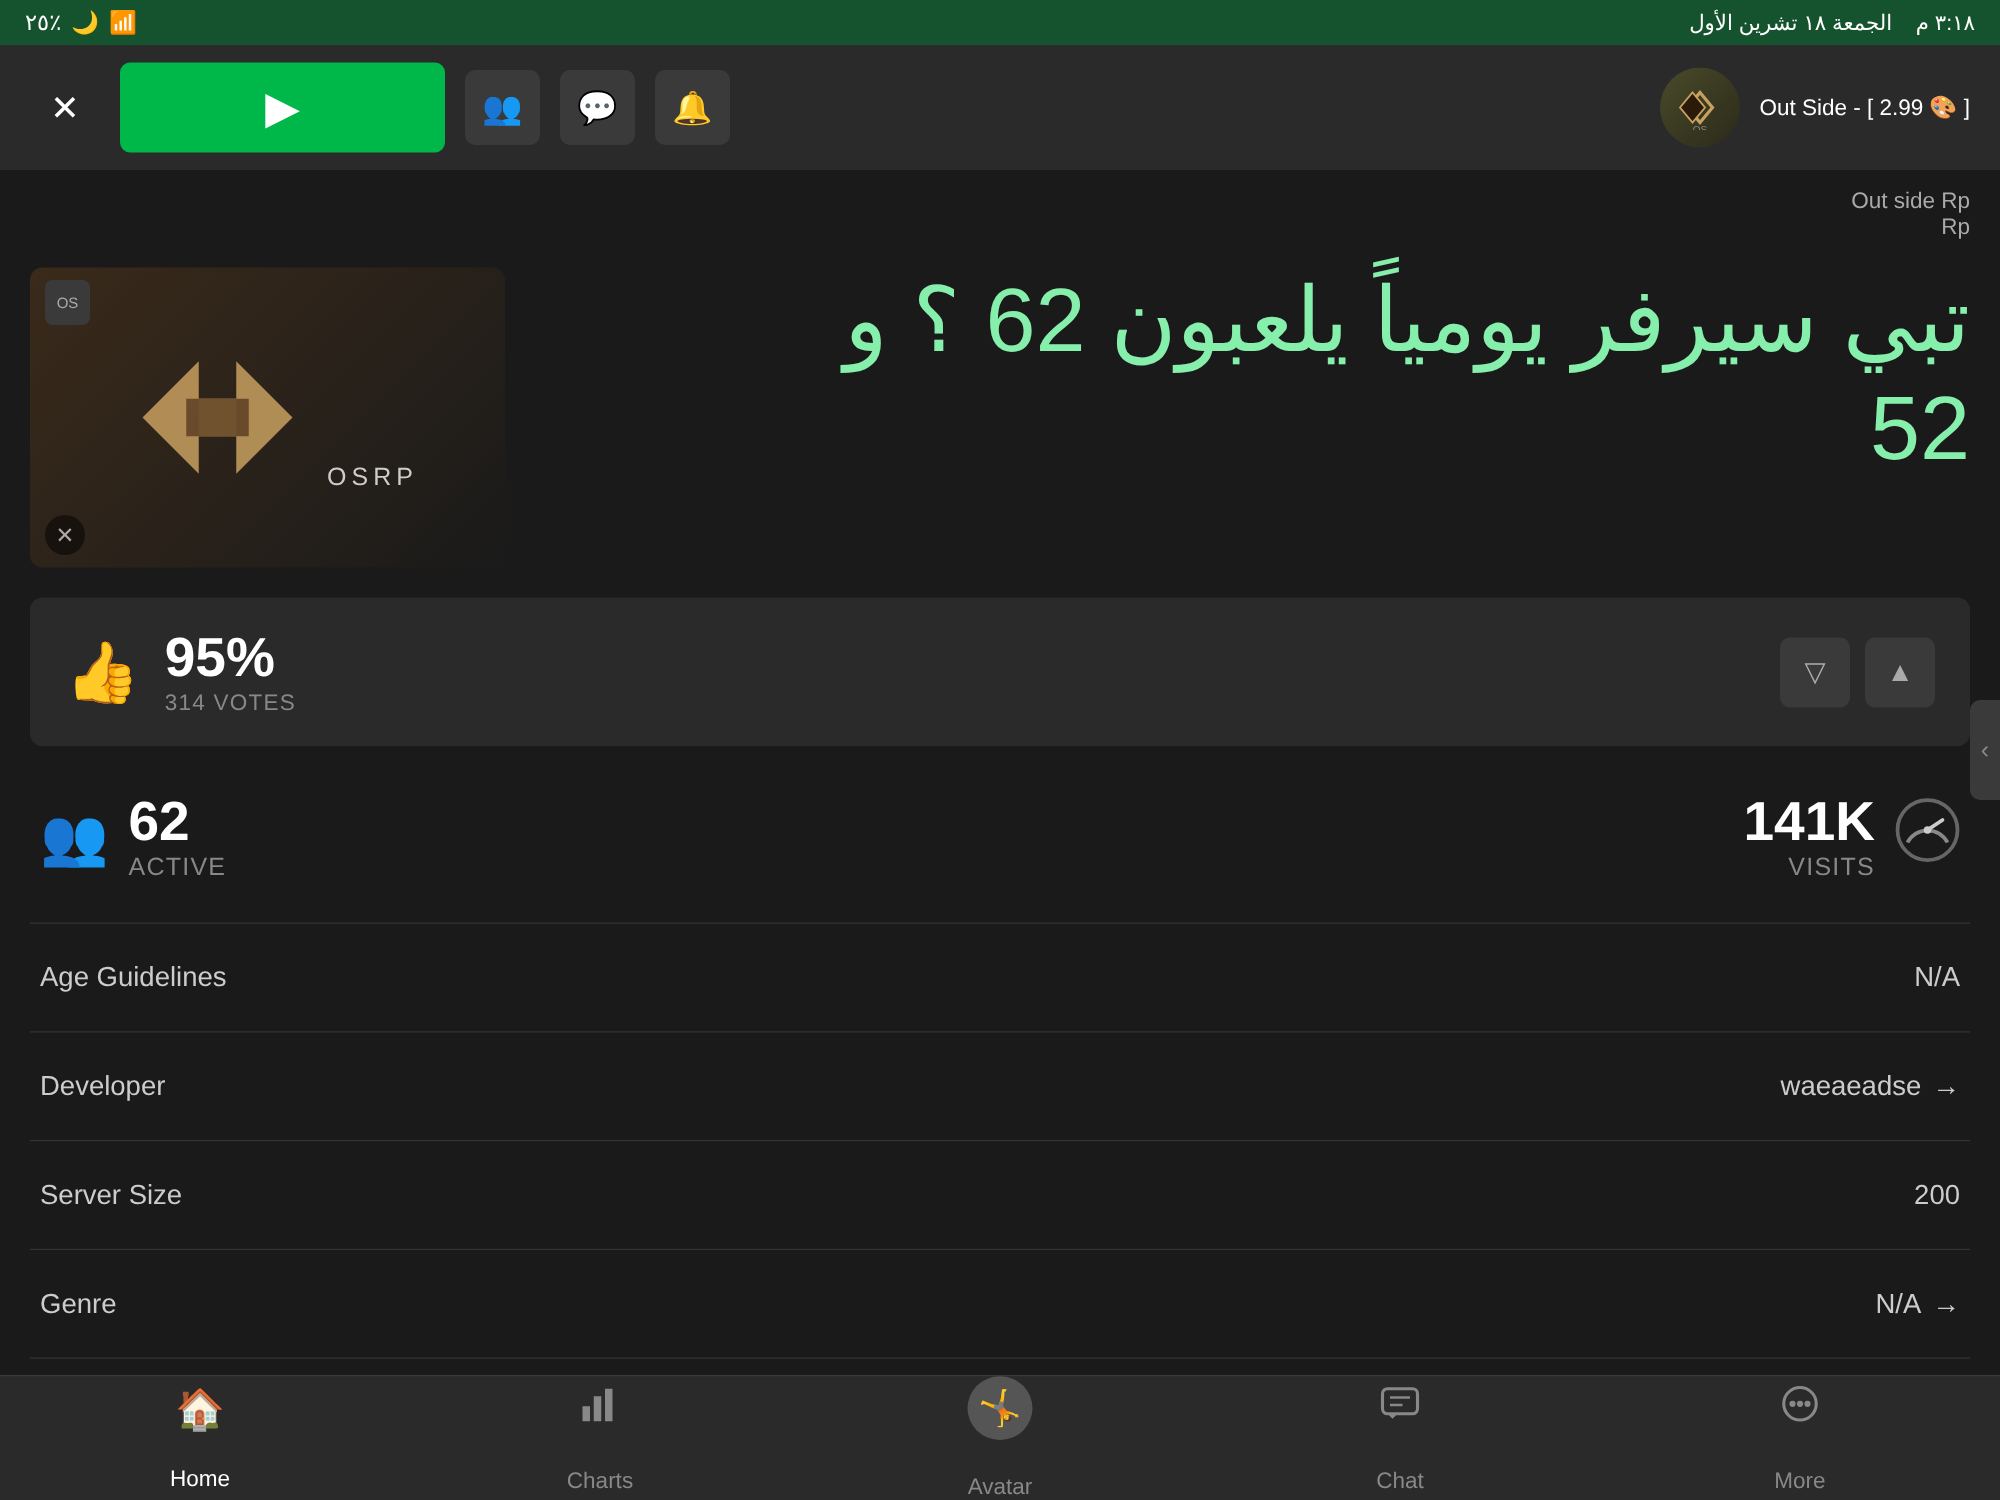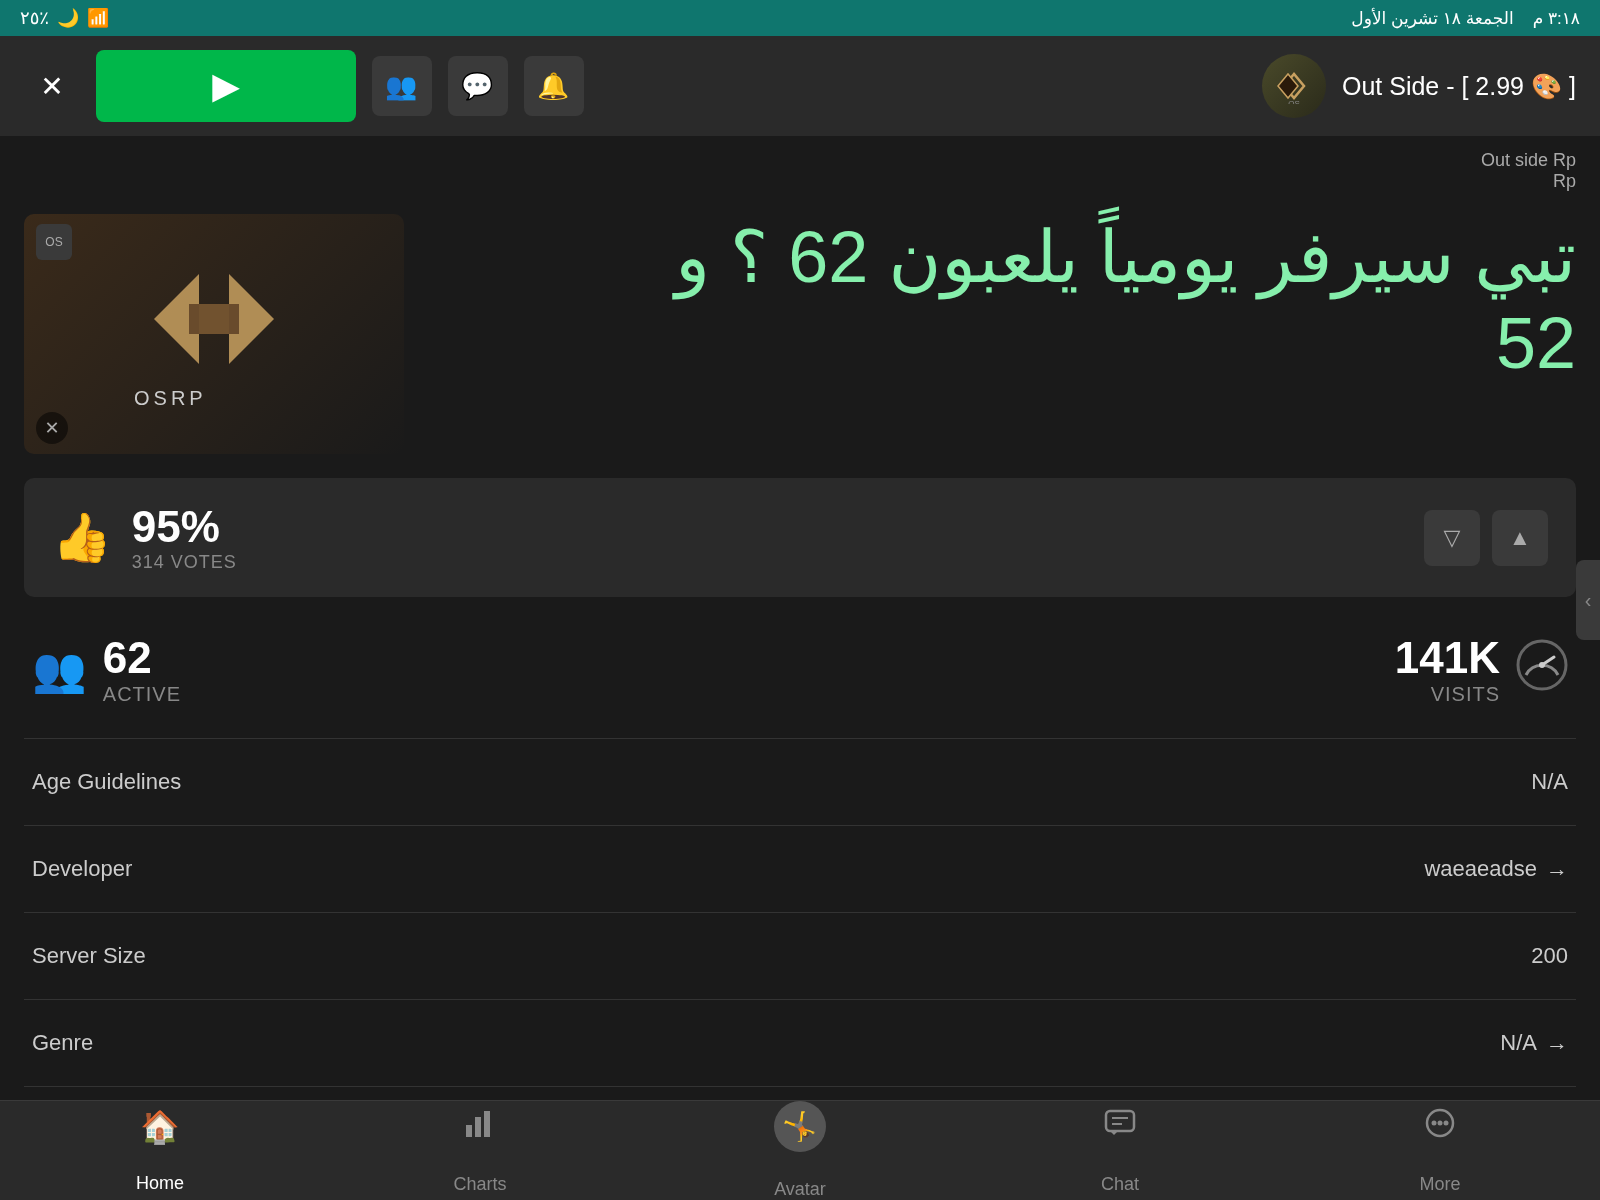--- a/index.html
+++ b/index.html
@@ -9,21 +9,21 @@
       background: #1a1a1a;
       color: #ffffff;
       font-family: -apple-system, BlinkMacSystemFont, 'Segoe UI', Arial, sans-serif;
       overflow: hidden;
       position: relative;
     }
 
     
     .status-bar {
       height: 36px;
-      background: #0f766e;
+      background: #14532d;
       display: flex;
       align-items: center;
       justify-content: space-between;
       padding: 0 20px;
       font-size: 18px;
       color: #ffffff;
     }
     .status-left { display: flex; align-items: center; gap: 8px; }
     .status-right { font-size: 17px; direction: rtl; }
 
@@ -95,21 +95,21 @@
       width: 100%;
       height: 100%;
       background: linear-gradient(135deg, #4a4a2a 0%, #2a2a1a 100%);
       display: flex;
       align-items: center;
       justify-content: center;
       font-size: 14px;
       color: #ccc;
     }
     .server-name {
-      font-size: 25px;
+      font-size: 18px;
       color: #ffffff;
       direction: rtl;
     }
 
     
     .breadcrumb {
       padding: 14px 24px 6px;
       font-size: 18px;
       color: #aaaaaa;
       direction: rtl;
@@ -137,22 +137,22 @@
       border-radius: 10px;
       background: linear-gradient(135deg, #3a2a1a 0%, #1a1a1a 100%);
       position: relative;
       overflow: hidden;
       display: flex;
       align-items: center;
       justify-content: center;
     }
     .osrp-logo {
       display: flex;
-      flex-direction: column;
-      align-items: flex-start;
+      flex-direction: row;
+      align-items: flex-end;
       gap: 8px;
     }
     .osrp-text {
       font-size: 20px;
       color: #cccccc;
       letter-spacing: 4px;
     }
     .thumbnail-badge {
       position: absolute;
       top: 10px;

